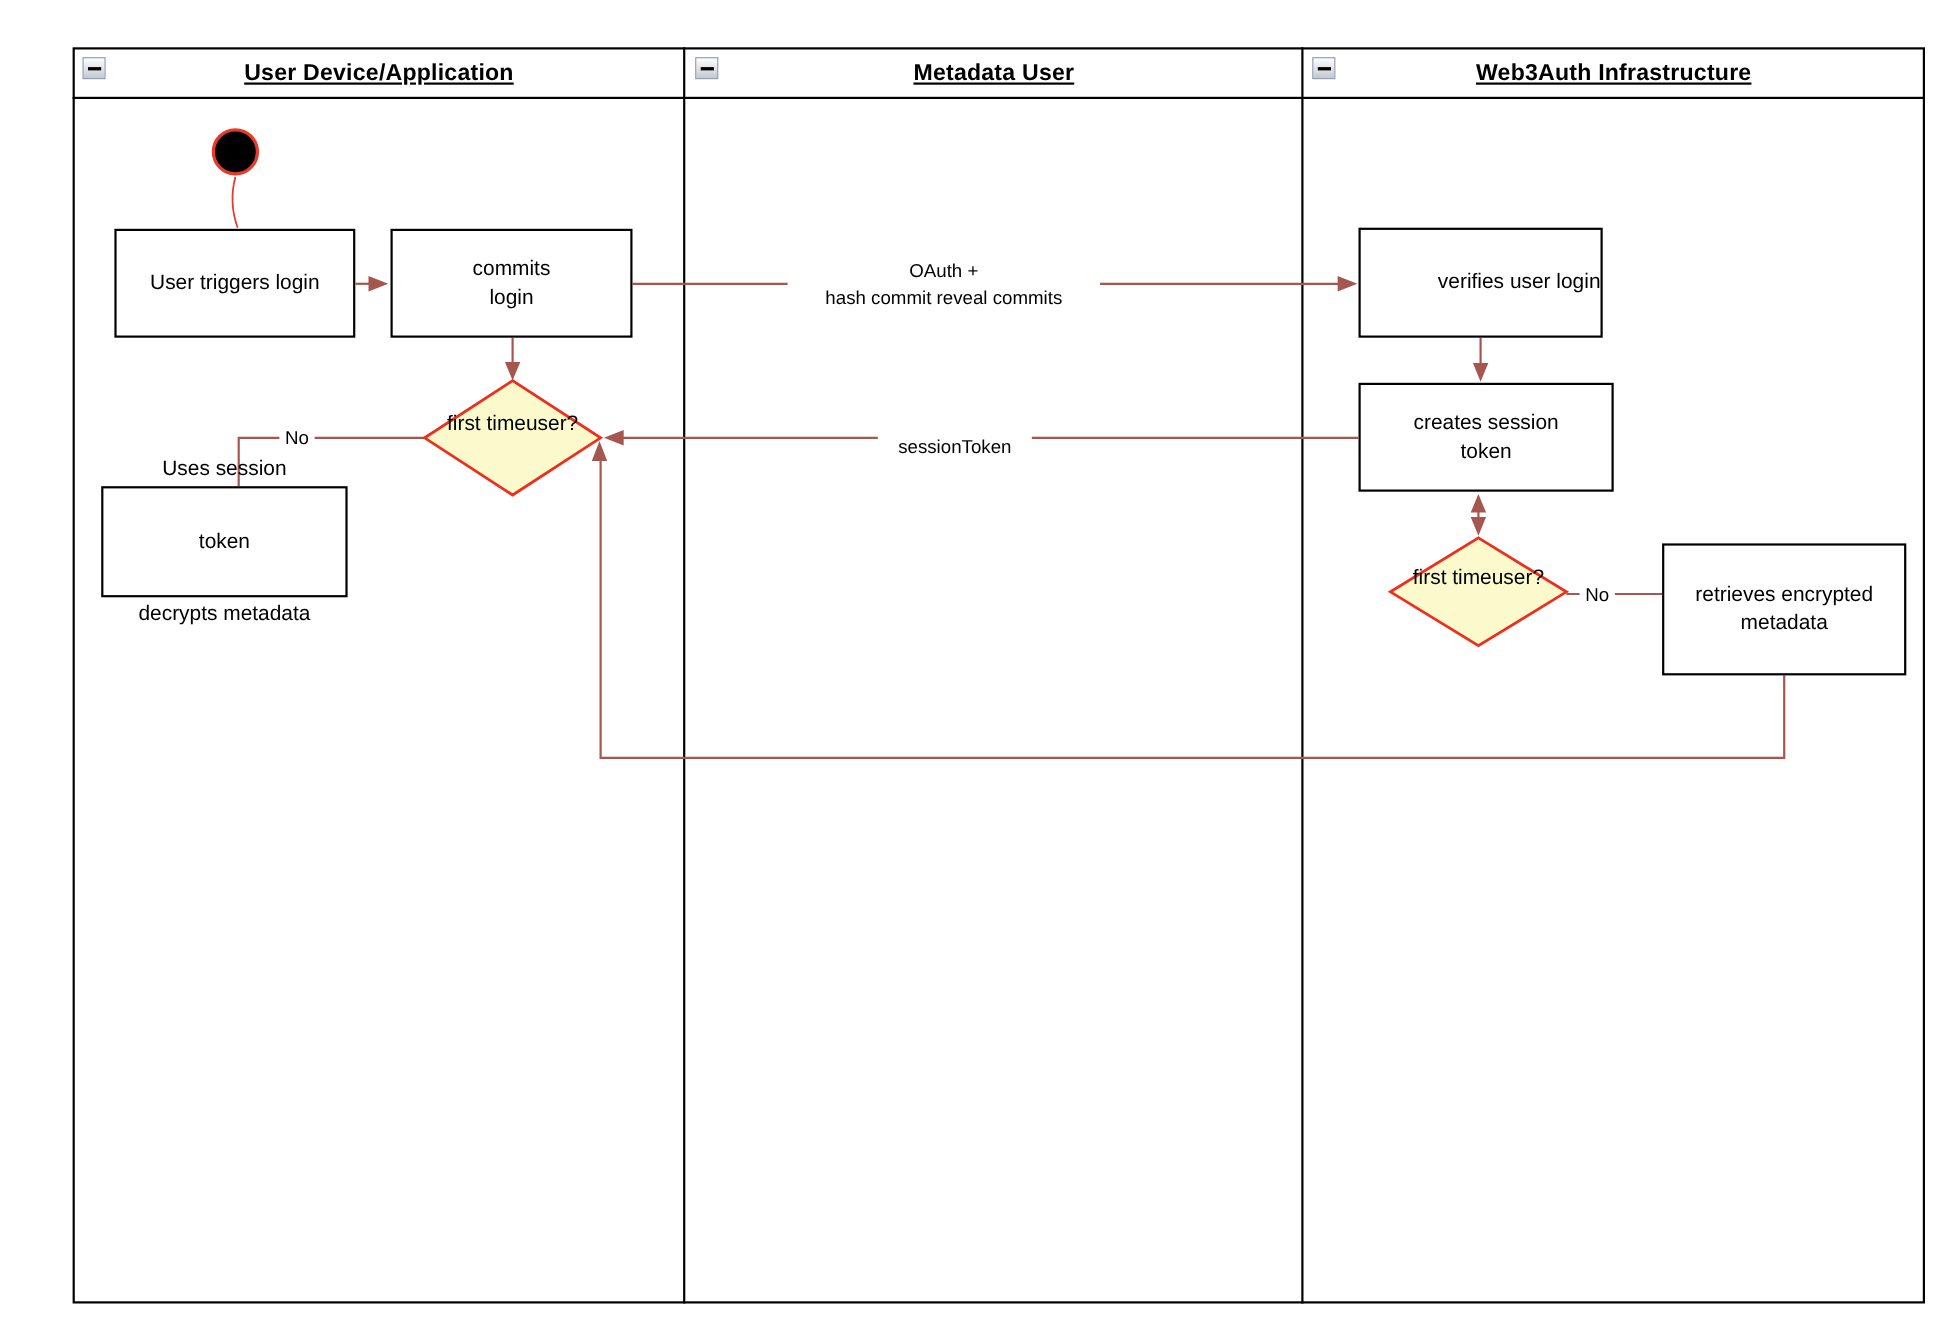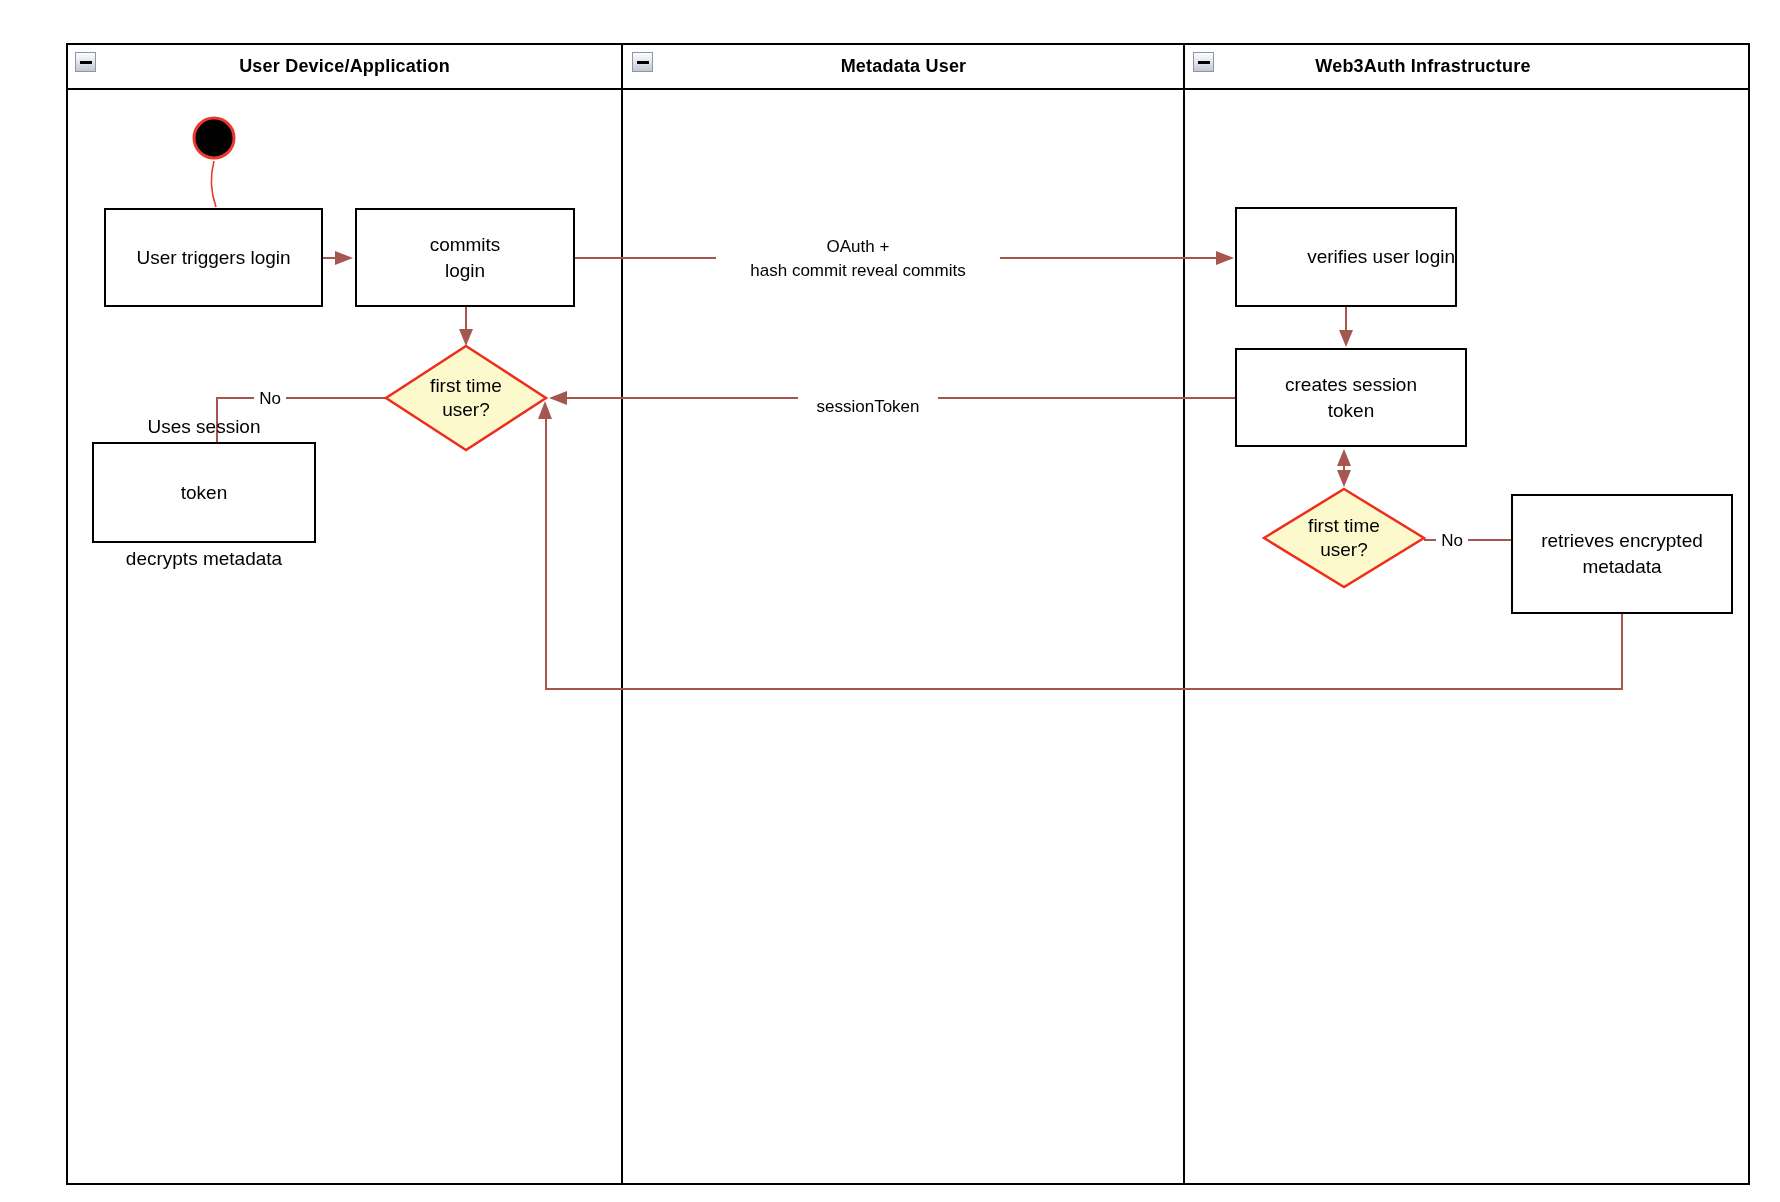--- a/index.html
+++ b/index.html
@@ -6,30 +6,30 @@
   .stage{
     position:relative;width:1780px;height:1202px;background:#fff;overflow:hidden;
     font-family:"Liberation Sans","DejaVu Sans",sans-serif;color:var(--text,#000);
   }
   .abs{position:absolute;}
   
   .frame{left:66px;top:43px;width:1684px;height:1142px;border:2px solid var(--lane-border,#000);box-sizing:border-box;}
   .vdiv{top:43px;width:2px;height:1142px;background:var(--lane-border,#000);}
   .hdrline{left:66px;top:88px;width:1684px;height:2px;background:var(--lane-border,#000);}
   .lane-title{top:45px;height:43px;display:flex;align-items:center;justify-content:center;
-    font-size:18px;font-weight:bold;letter-spacing:0.2px;}
+    font-size:21px;font-weight:bold;letter-spacing:0.2px;text-decoration:underline;}
   .collapse{top:52px;width:21px;height:20px;box-sizing:border-box;border:1px solid #8E96A6;
     background:linear-gradient(180deg,#FDFDFE 0%,#DFE2E8 55%,#C2C7D1 100%);
     display:flex;align-items:center;justify-content:center;}
   .minusbar{width:12px;height:3px;background:#000;}
   
   .node{box-sizing:border-box;border:2px solid var(--box-border,#000);background:var(--box-fill,#fff);
     display:flex;flex-direction:column;align-items:center;justify-content:center;
     font-size:19px;line-height:26px;text-align:center;}
-  .dtext{display:flex;flex-direction:column;align-items:center;justify-content:center;
+  .dtext{display:flex;flex-direction:row;align-items:center;justify-content:center;
     font-size:19px;line-height:24px;text-align:center;pointer-events:none;}
   .elabel{background:var(--box-fill,#fff);display:flex;flex-direction:column;align-items:center;justify-content:center;
     font-size:17px;line-height:24px;text-align:center;}
   
   svg.layer{left:0;top:0;}
   .edge{stroke:var(--edge,#A5564F);stroke-width:2;fill:none;}
   .edgehead{fill:var(--edge,#A5564F);stroke:none;}
   .start-link{stroke:var(--start-link,#E8392B);stroke-width:1.6;fill:none;}
   .start-node{fill:var(--start-fill,#000);stroke:var(--start-link,#E8392B);stroke-width:3;}
   .decision{fill:var(--decision-fill,#FCFACD);stroke:var(--decision-border,#EE2D1D);stroke-width:2.5;}
@@ -39,21 +39,21 @@
 
 <div class="stage">
 
   <div class="abs frame"></div>
   <div class="abs vdiv" style="left:621px;"></div>
   <div class="abs vdiv" style="left:1183px;"></div>
   <div class="abs hdrline"></div>
 
   <div class="abs lane-title" style="left:66px;width:557px;">User Device/Application</div>
   <div class="abs lane-title" style="left:623px;width:561px;">Metadata User</div>
-  <div class="abs lane-title" style="left:1140px;width:566px;">Web3Auth Infrastructure</div>
+  <div class="abs lane-title" style="left:1184px;width:566px;">Web3Auth Infrastructure</div>
 
   <div class="abs collapse" style="left:75px;">
     <span class="minusbar"></span>
     </div>
   <div class="abs collapse" style="left:632px;">
     <span class="minusbar"></span>
     </div>
   <div class="abs collapse" style="left:1193px;">
     <span class="minusbar"></span>
     </div>

